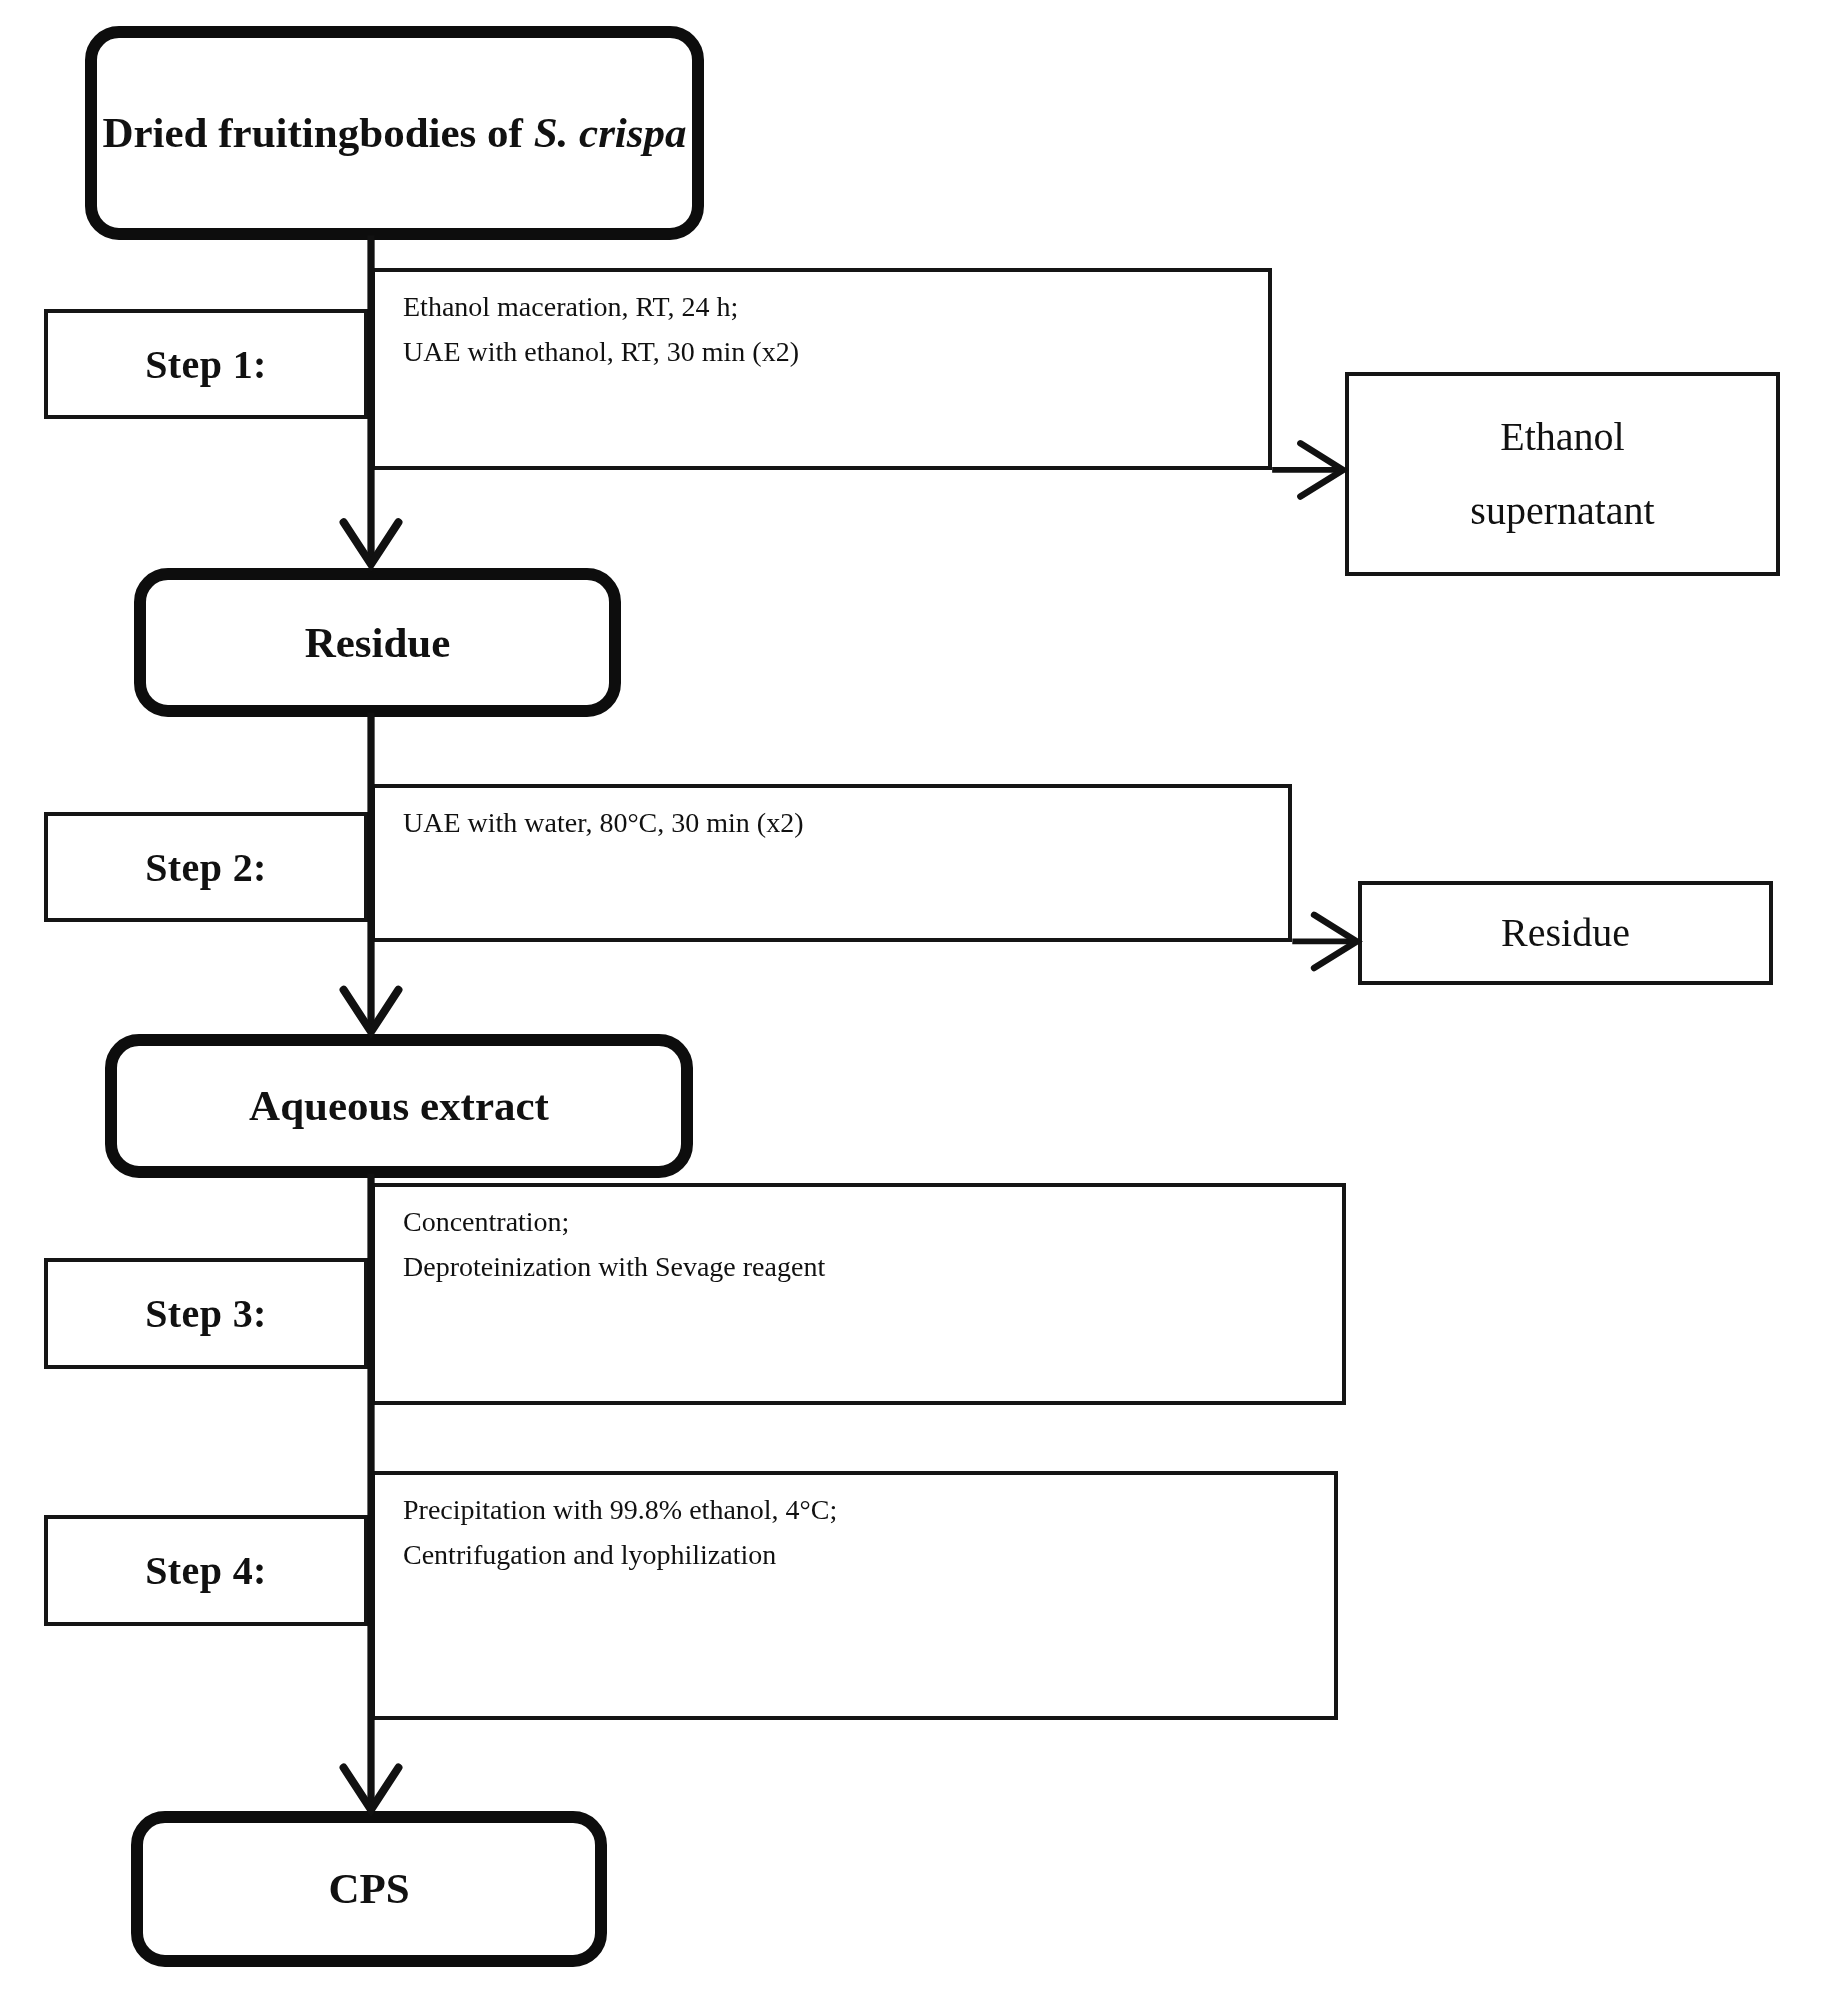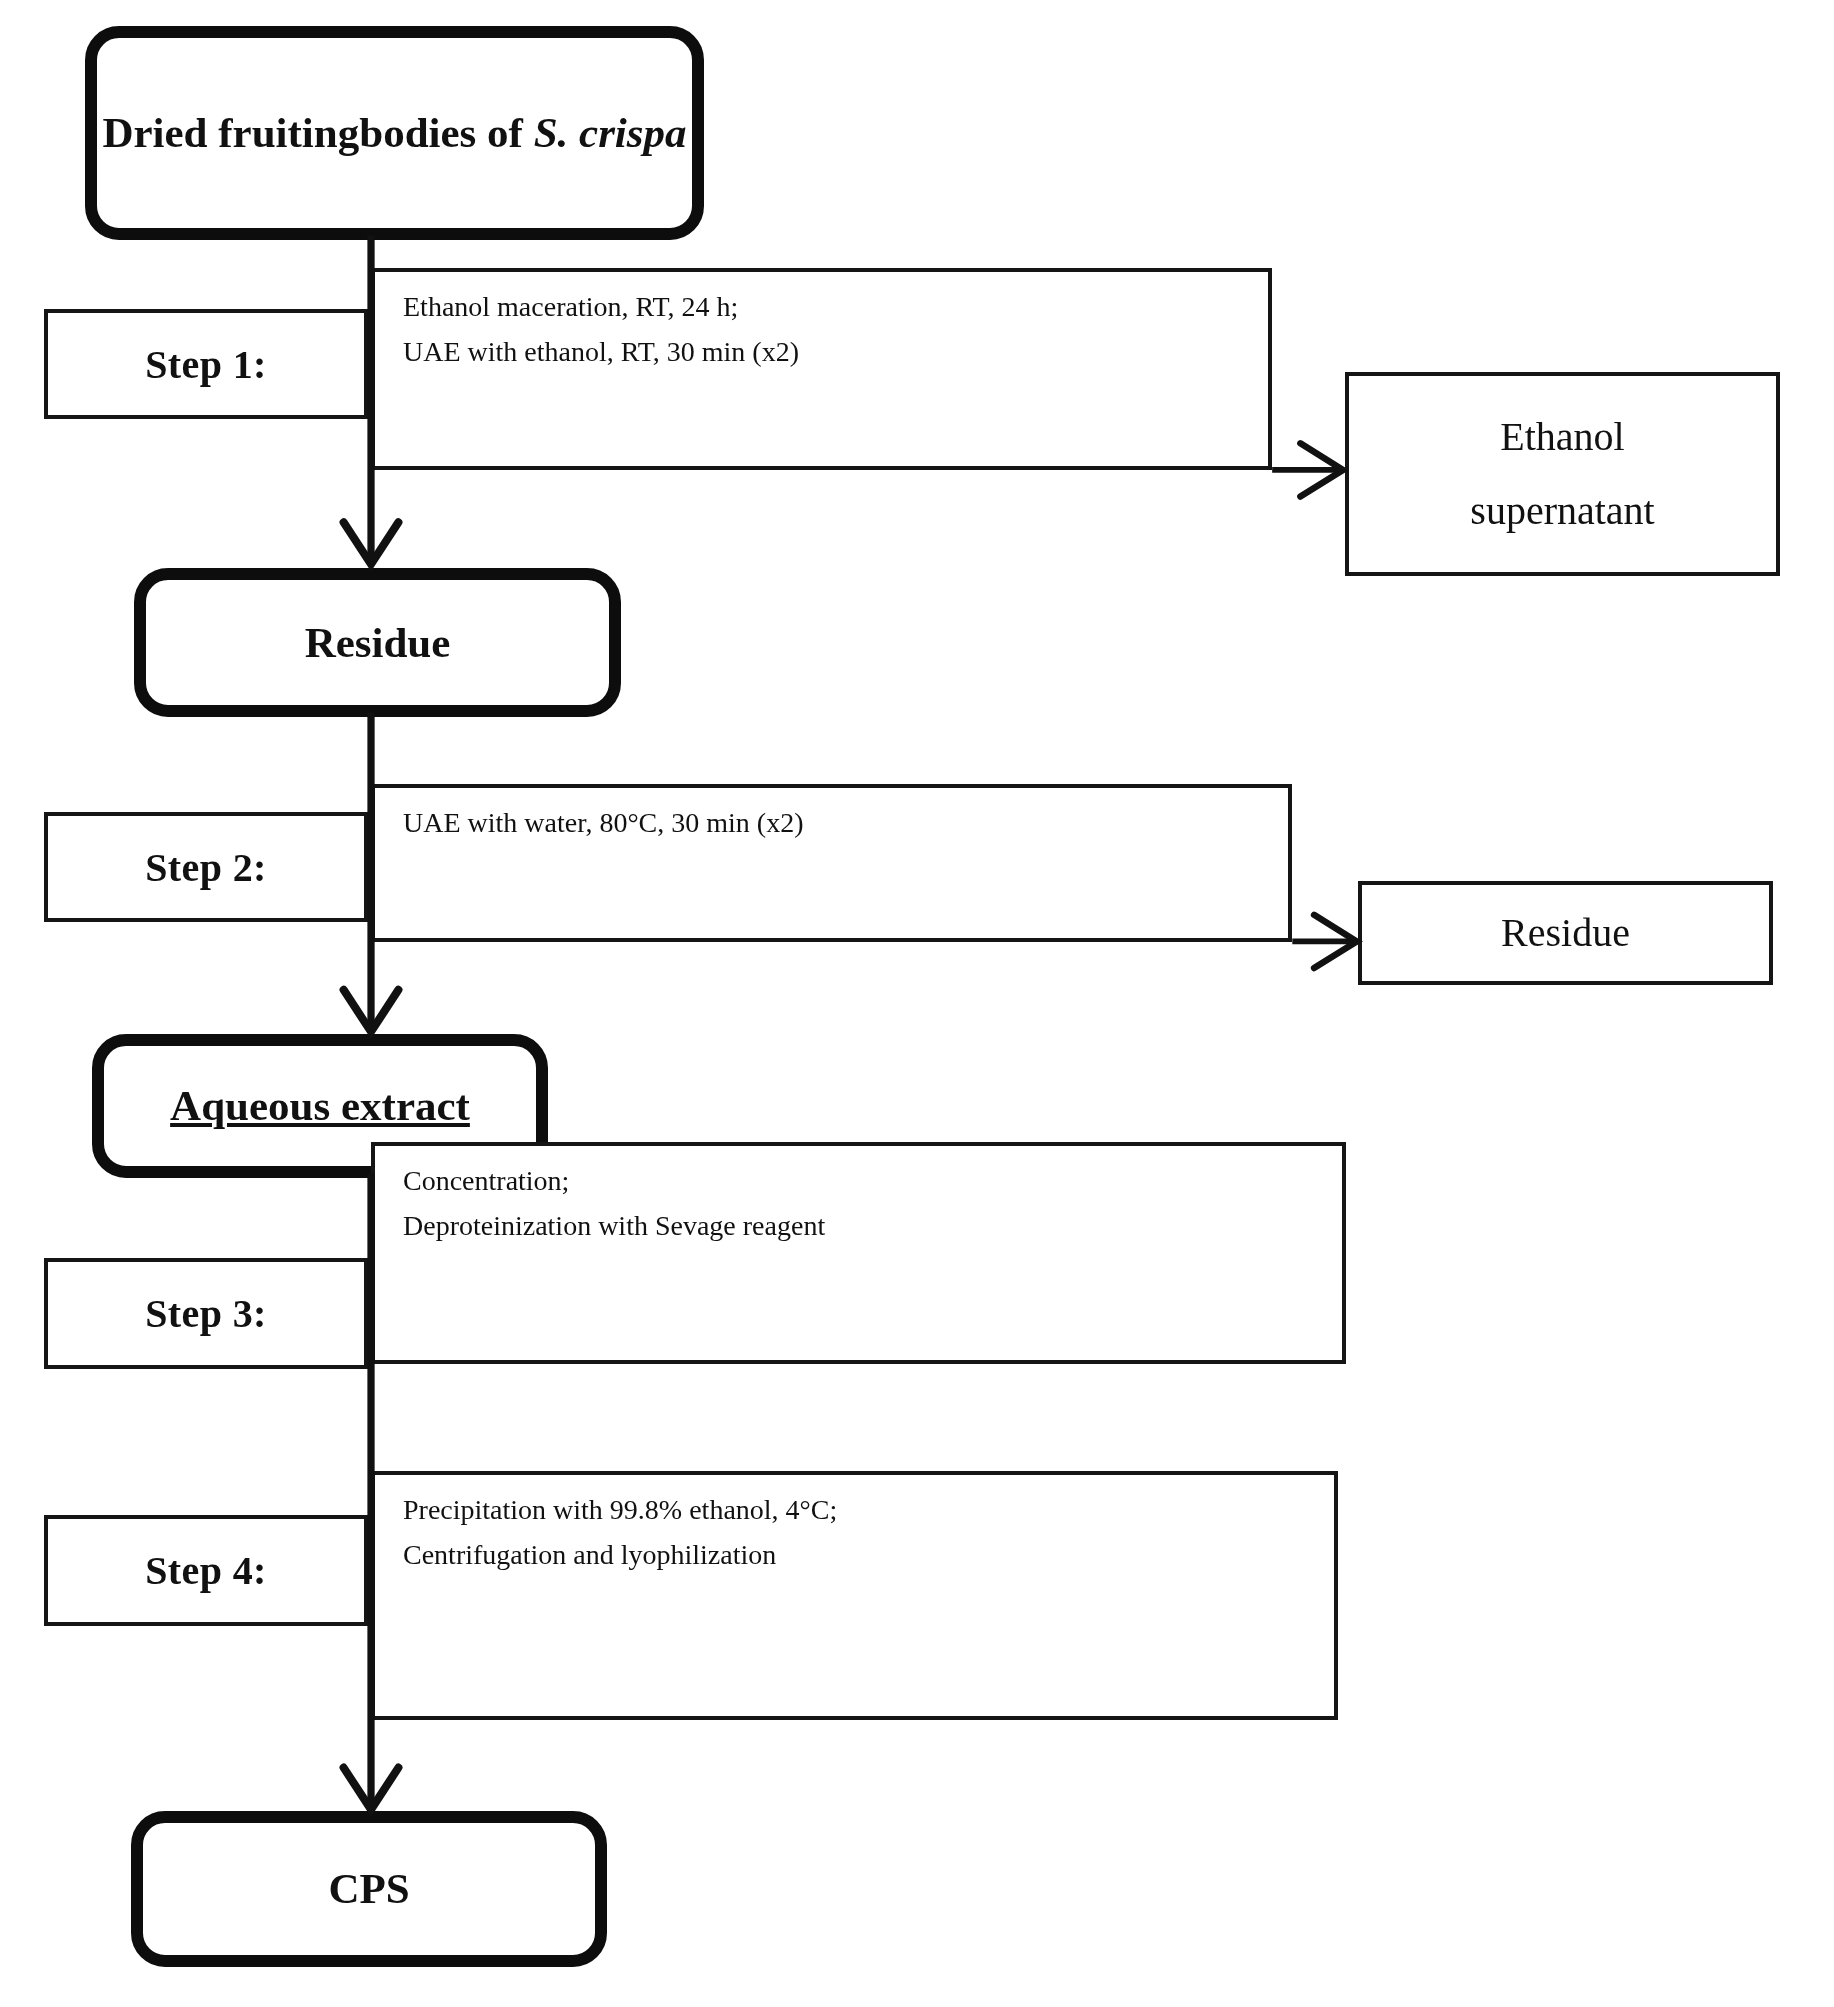--- a/index.html
+++ b/index.html
@@ -105,28 +105,28 @@
     <span>Step 2:</span>
   </div>
   <div class="abs thin process" style="left:371px; top:784px; width:921px; height:158px;">
     <div class="pline">UAE with water, 80°C, 30 min (x2)</div>
   </div>
 
   <div class="abs thin side-out" style="left:1358px; top:881px; width:415px; height:104px;">
     <div>Residue</div>
   </div>
 
-  <div class="abs node" style="left:92px; top:1034px; width:456px; height:144px;text-decoration:underline;">
+  <div class="abs node" style="left:105px; top:1034px; width:588px; height:144px;">
     <div>Aqueous extract</div>
   </div>
 
   <div class="abs thin step-label" style="left:44px; top:1258px; width:324px; height:111px;">
     <span>Step 3:</span>
   </div>
-  <div class="abs thin process" style="left:371px; top:1142px; width:975px; height:222px;">
+  <div class="abs thin process" style="left:371px; top:1183px; width:975px; height:222px;">
     <div class="pline">Concentration;</div>
     <div class="pline">Deproteinization with Sevage reagent</div>
   </div>
 
   <div class="abs thin step-label" style="left:44px; top:1515px; width:324px; height:111px;">
     <span>Step 4:</span>
   </div>
   <div class="abs thin process" style="left:371px; top:1471px; width:967px; height:249px;">
     <div class="pline">Precipitation with 99.8% ethanol, 4°C;</div>
     <div class="pline">Centrifugation and lyophilization</div>

